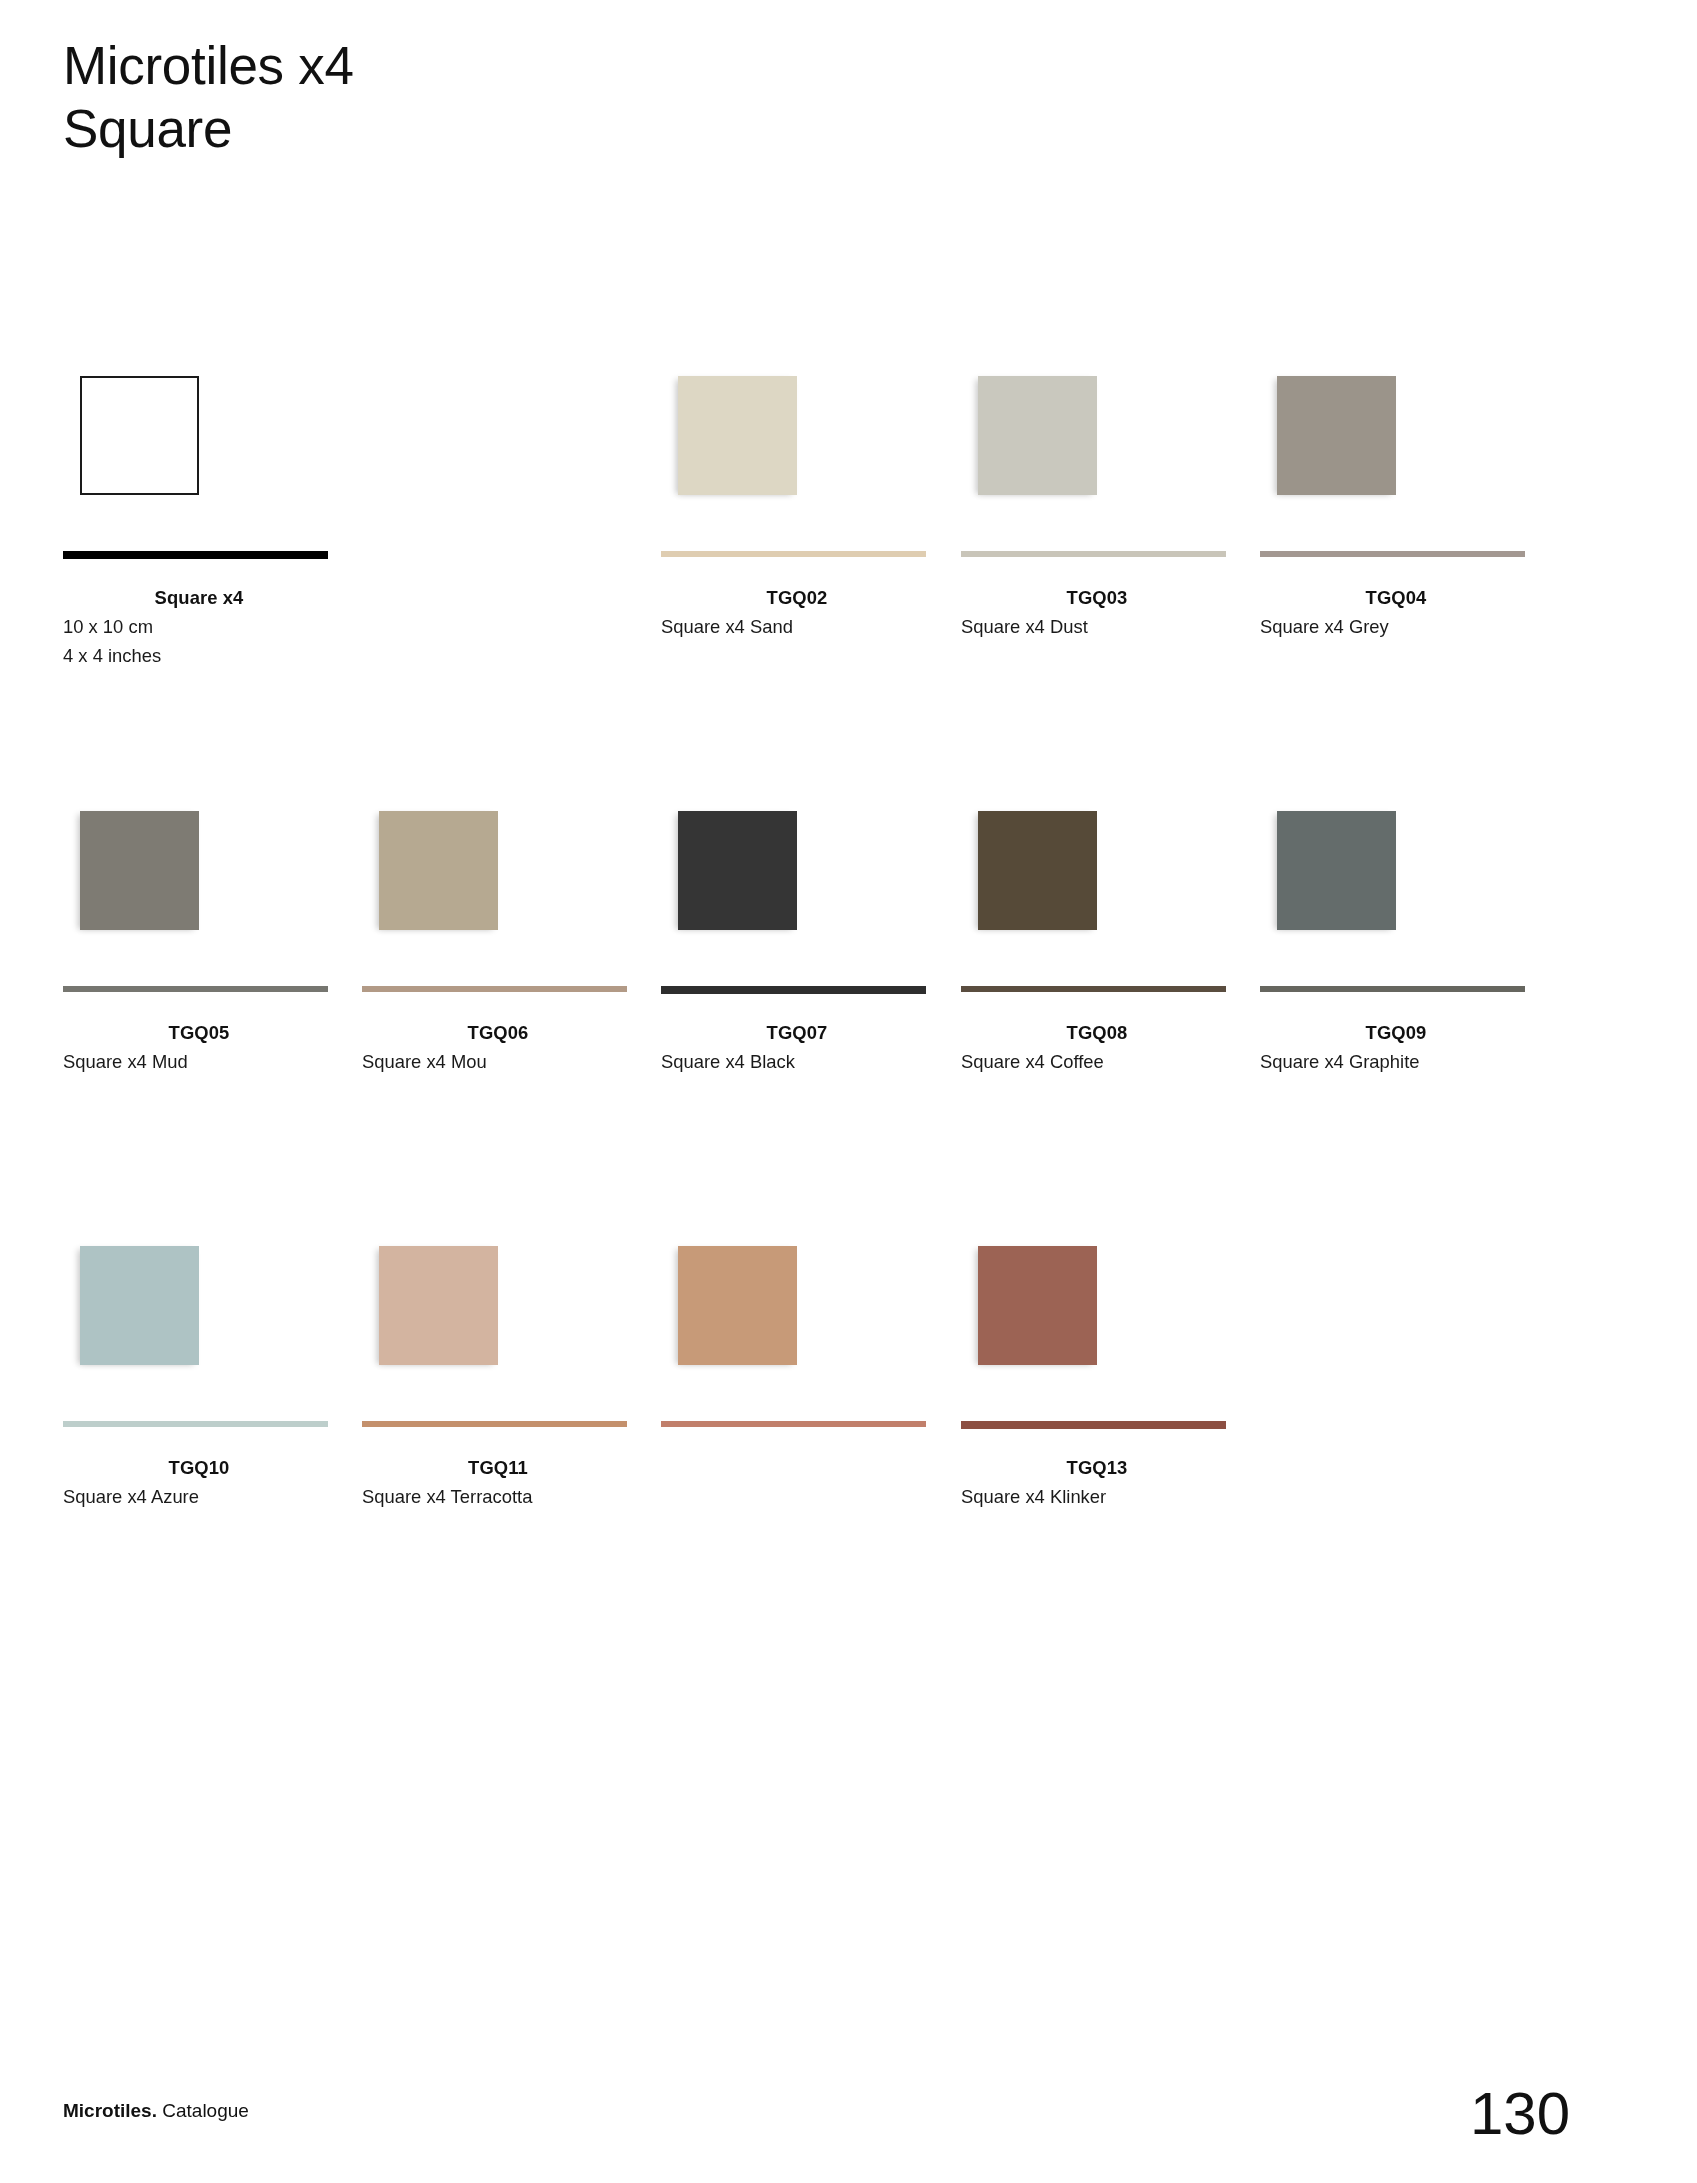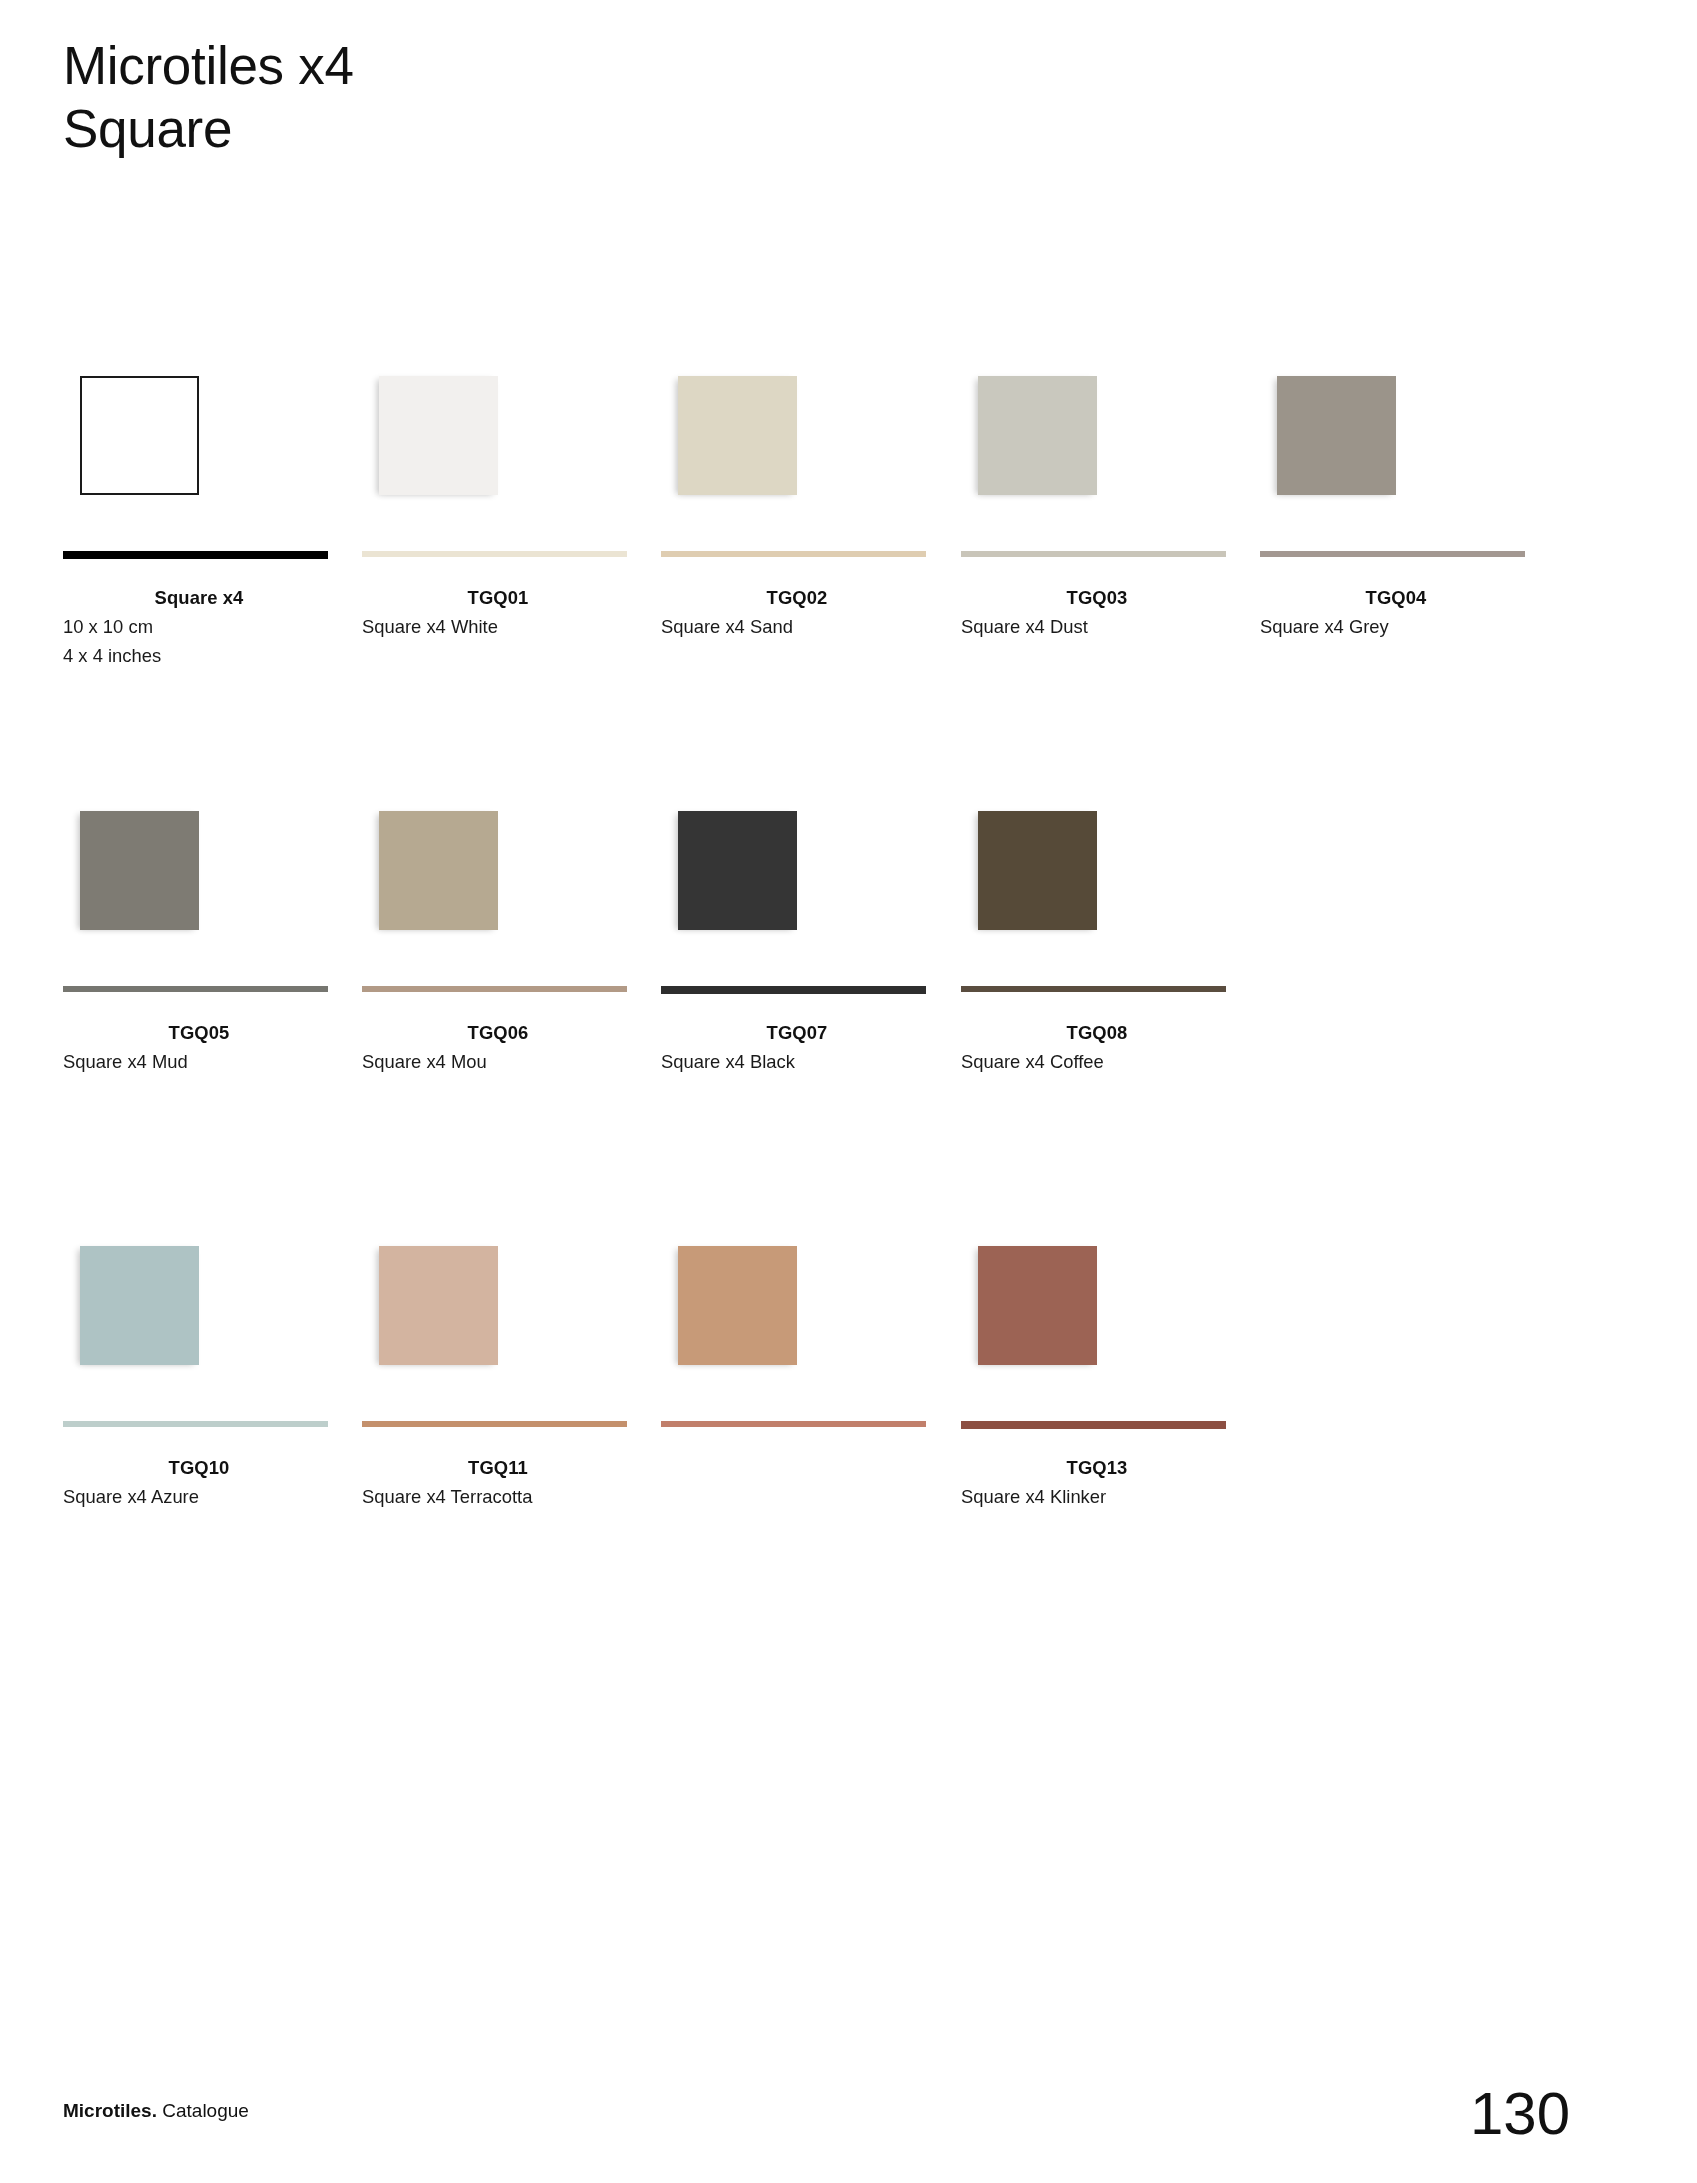--- a/index.html
+++ b/index.html
@@ -168,30 +168,20 @@
           <div class="tile-area">
             <div class="tile outline"></div>
           </div>
           <div class="rule " style="background: rgb(0, 0, 0);"></div>
           <div class="caption">
             <div class="code">Square x4</div>
             <div class="desc">10 x 10 cm
 4 x 4 inches</div>
           </div>
         </div>
-        <div class="cell cell-col-1">
-          <div class="tile-area">
-            <div class="tile photo" style="background: rgb(242, 240, 238);"></div>
-          </div>
-          <div class="rule thin" style="background: rgb(235, 228, 211);"></div>
-          <div class="caption">
-            <div class="code">TGQ01</div>
-            <div class="desc">Square x4 White</div>
-          </div>
-        </div>
         <div class="cell cell-col-2">
           <div class="tile-area">
             <div class="tile photo" style="background: rgb(221, 215, 196);"></div>
           </div>
           <div class="rule thin" style="background: rgb(223, 205, 177);"></div>
           <div class="caption">
             <div class="code">TGQ02</div>
             <div class="desc">Square x4 Sand</div>
           </div>
         </div>
@@ -250,20 +240,30 @@
         <div class="cell cell-col-3">
           <div class="tile-area">
             <div class="tile photo" style="background: rgb(86, 74, 56);"></div>
           </div>
           <div class="rule thin" style="background: rgb(90, 77, 63);"></div>
           <div class="caption">
             <div class="code">TGQ08</div>
             <div class="desc">Square x4 Coffee</div>
           </div>
         </div>
+        <div class="cell cell-col-4">
+          <div class="tile-area">
+            <div class="tile photo" style="background: rgb(100, 108, 107);"></div>
+          </div>
+          <div class="rule thin" style="background: rgb(102, 102, 95);"></div>
+          <div class="caption">
+            <div class="code">TGQ09</div>
+            <div class="desc">Square x4 Graphite</div>
+          </div>
+        </div>
       </div>
       <div class="grid-row">
         <div class="cell cell-col-0">
           <div class="tile-area">
             <div class="tile photo" style="background: rgb(174, 195, 196);"></div>
           </div>
           <div class="rule thin" style="background: rgb(189, 206, 203);"></div>
           <div class="caption">
             <div class="code">TGQ10</div>
             <div class="desc">Square x4 Azure</div>

